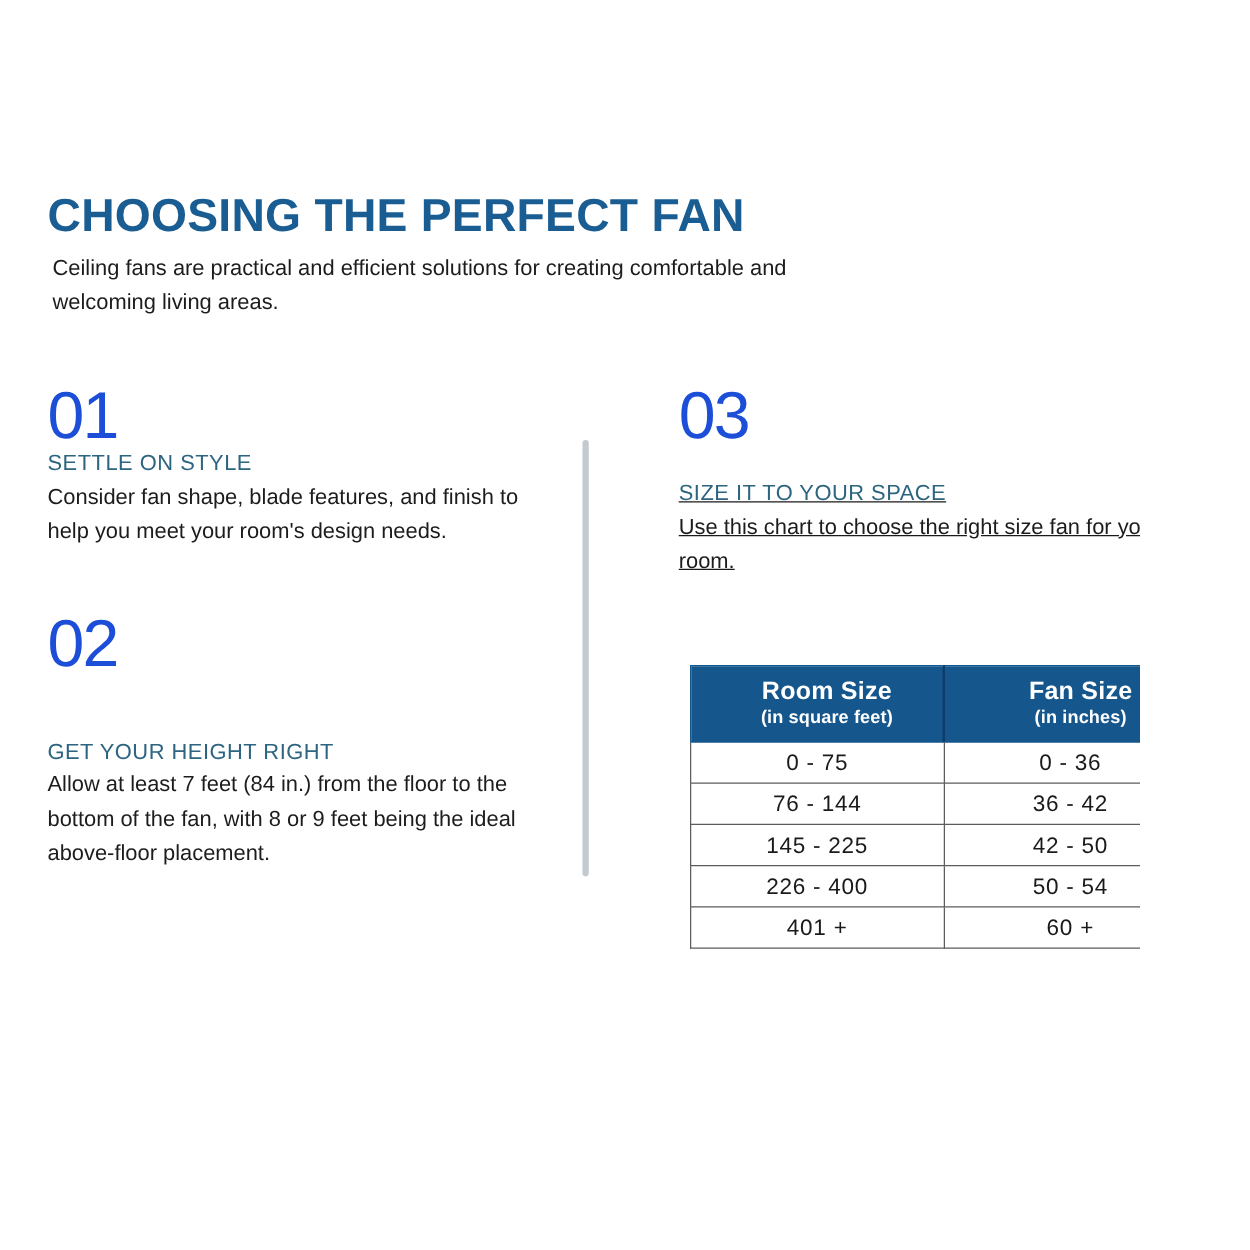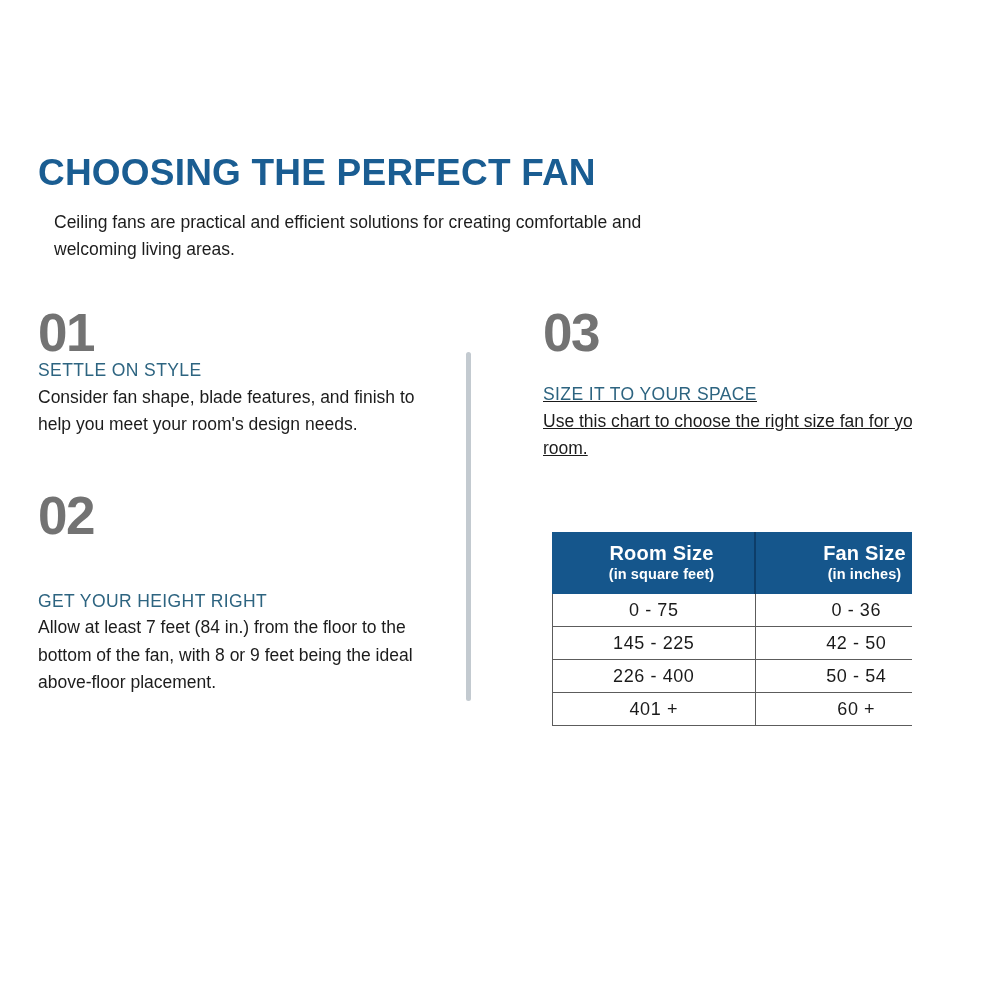--- a/index.html
+++ b/index.html
@@ -37,21 +37,21 @@
     letter-spacing: 0.2px;
     color: #1a5d92;
     line-height: 1.12;
     margin: 0 0 8px 0;
     white-space: nowrap;
   }
   .intro-text {
     font-size: 17.5px;
     line-height: 1.52;
     color: #1c1c1c;
-    margin: 16px;
+    margin: 4px;
     max-width: 640px;
   }
 
   
   .col-left {
     position: absolute;
     left: 38px;
     top: 306px;
     width: 400px;
   }
@@ -71,24 +71,24 @@
     background: #c3cad0;
     border-radius: 2.5px;
   }
 
   
   .step {
     position: relative;
   }
   .step-number {
     font-size: 53px;
-    font-weight: bold;
+    font-weight: normal;
     line-height: 1;
     letter-spacing: -1.5px;
-    color: #737373;
+    color: #1d4ed8;
     margin: 0;
   }
   .step-subhead {
     font-size: 17.5px;
     font-weight: normal;
     letter-spacing: 0.4px;
     color: #2d6480;
     margin: 0 0 2px 0;
     line-height: 1.3;
   }
@@ -212,20 +212,24 @@
           <span class="th-sub">(in inches)</span>
         </th>
       </tr>
     </thead>
     <tbody>
       <tr>
         <td>0 - 75</td>
         <td>0 - 36</td>
       </tr>
       <tr>
+        <td>76 - 144</td>
+        <td>36 - 42</td>
+      </tr>
+      <tr>
         <td>145 - 225</td>
         <td>42 - 50</td>
       </tr>
       <tr>
         <td>226 - 400</td>
         <td>50 - 54</td>
       </tr>
       <tr>
         <td>401 +</td>
         <td>60 +</td>

